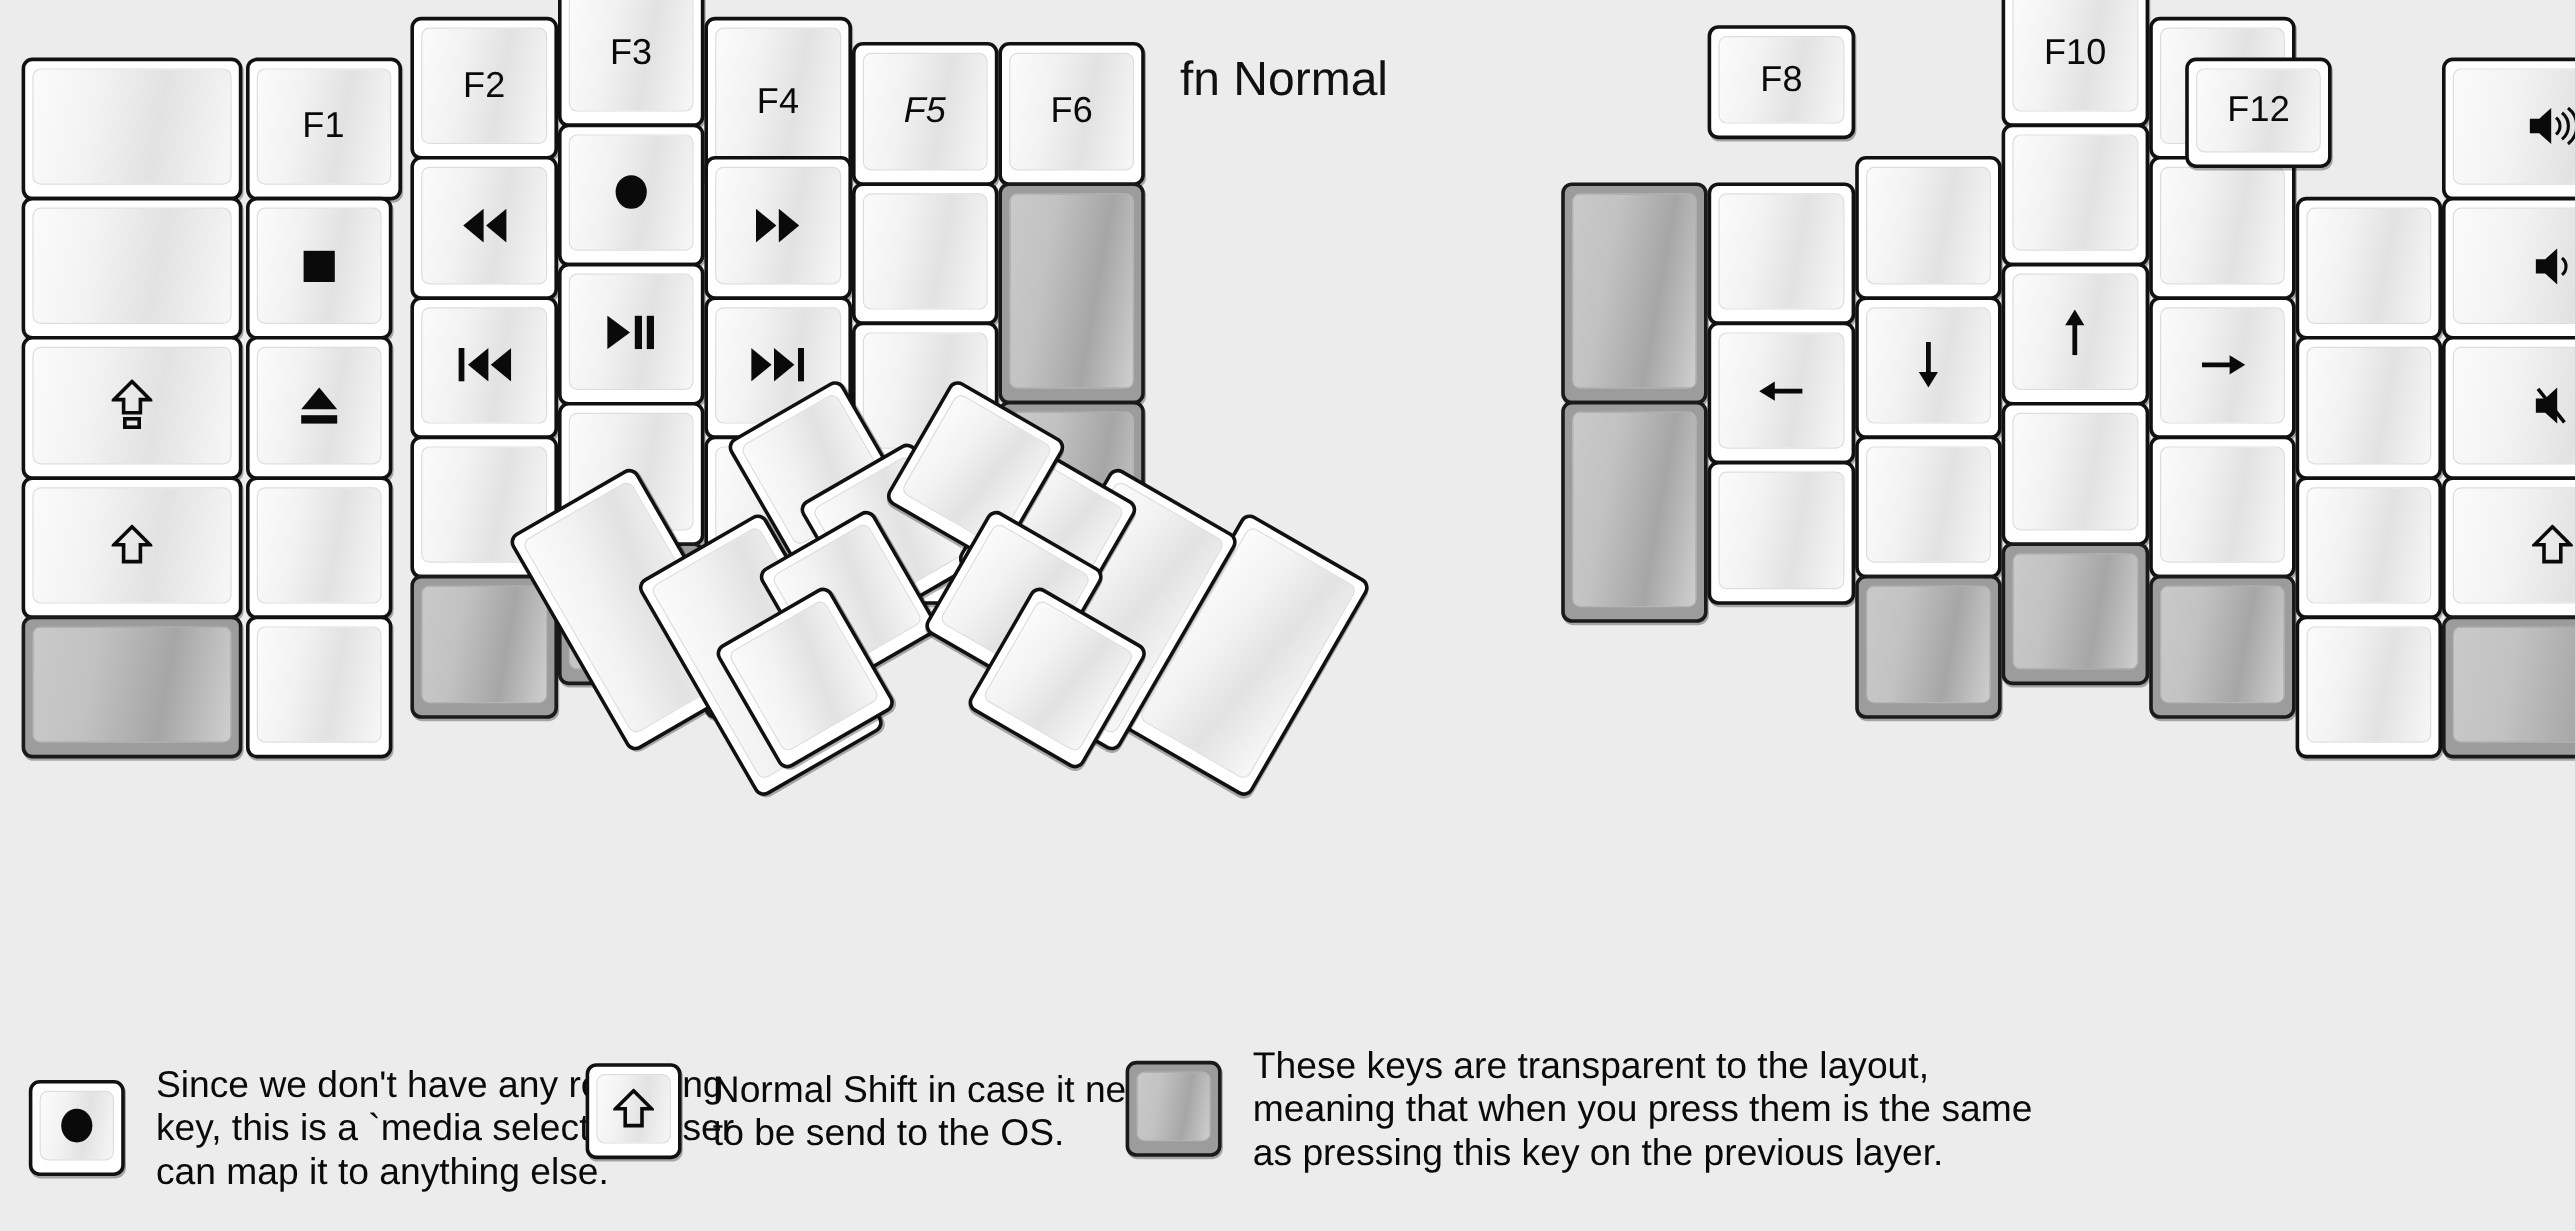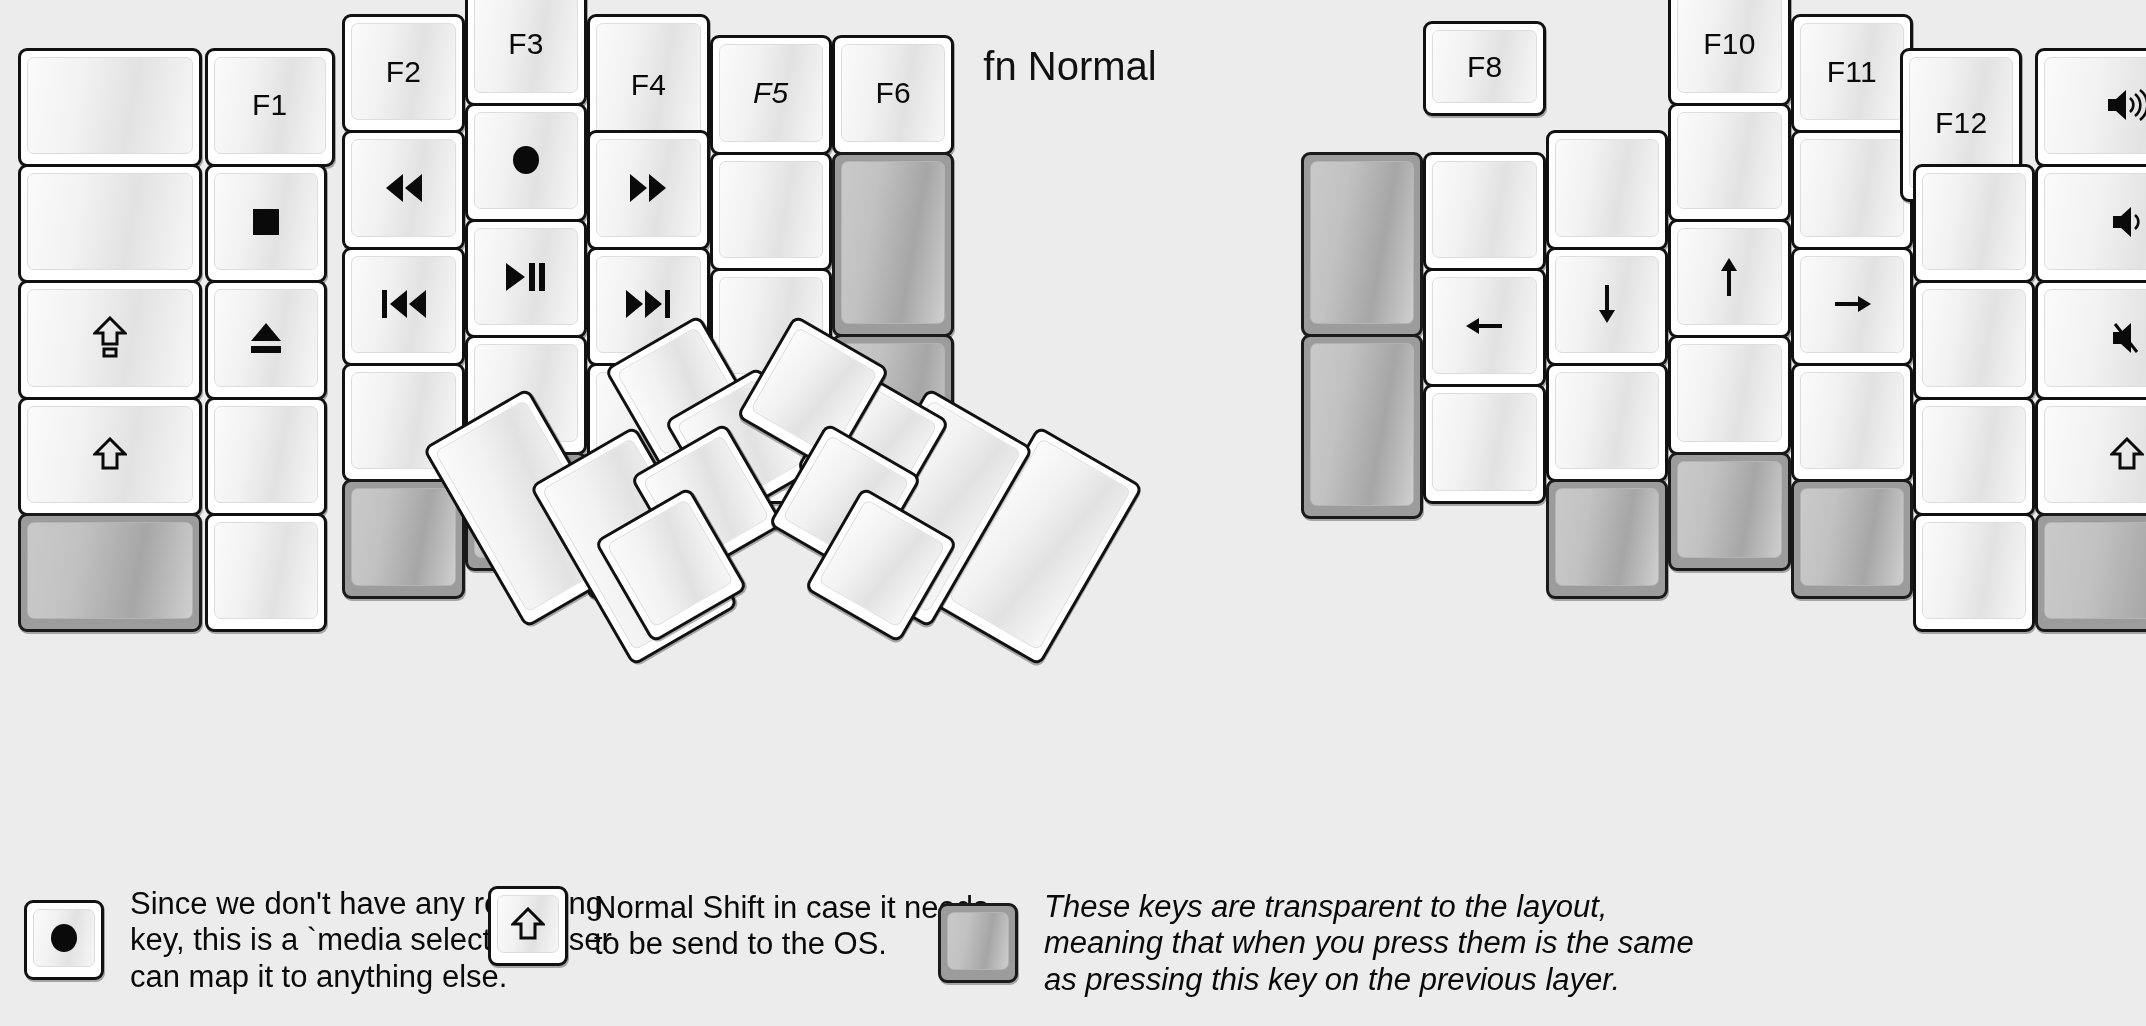--- a/index.html
+++ b/index.html
@@ -396,21 +396,21 @@
             </svg>
           </span>
         </div>
       </div>
       <div class="key" style="left: 1772.6px; top: 349.02px; width: 122.4px; height: 119.34px;">
         <div class="cap"></div>
       </div>
       <div class="key trans" style="left: 1772.6px; top: 465.36px; width: 122.4px; height: 119.34px;">
         <div class="cap"></div>
       </div>
-      <div class="key" style="left: 1882px; top: 33.66px; width: 122.4px; height: 154px;">
+      <div class="key" style="left: 1803px; top: 33.66px; width: 122.4px; height: 92px;">
         <div class="cap">
           <span class="lbl">F12</span>
         </div>
       </div>
       <div class="key" style="left: 1895px; top: 150px; width: 122.4px; height: 119.34px;">
         <div class="cap"></div>
       </div>
       <div class="key" style="left: 1895px; top: 266.34px; width: 122.4px; height: 119.34px;">
         <div class="cap"></div>
       </div>
@@ -526,21 +526,21 @@
             <span class="glyph">
               <svg width="34" height="34" viewBox="0 0 34 34" xmlns="http://www.w3.org/2000/svg">
                 <path d="M17 2 L32 17 L24 17 L24 31 L10 31 L10 17 L2 17 Z" fill="none" stroke="#0a0a0a" stroke-width="3" stroke-linejoin="miter"></path>
               </svg>
             </span>
           </div>
         </div>
         <div class="legend-text">Normal Shift in case it needs
 to be send to the OS.</div>
       </div>
-      <div class="legend-item" style="left: 920px; top: 23px; font-style: italic;">
+      <div class="legend-item" style="left: 920px; top: 4px;">
         <div class="legend-key trans">
           <div class="cap"></div>
         </div>
         <div class="legend-text">These keys are transparent to the layout,
 meaning that when you press them is the same
 as pressing this key on the previous layer.</div>
       </div>
     </div>
 
 </div>

